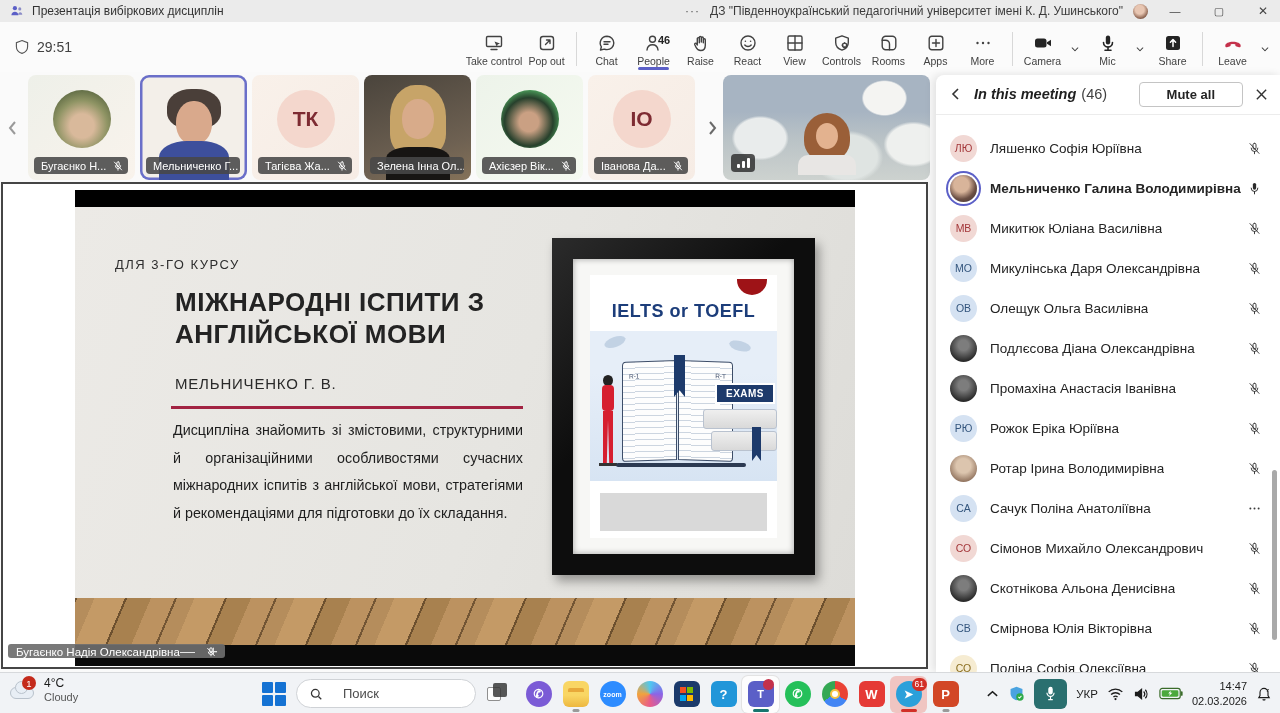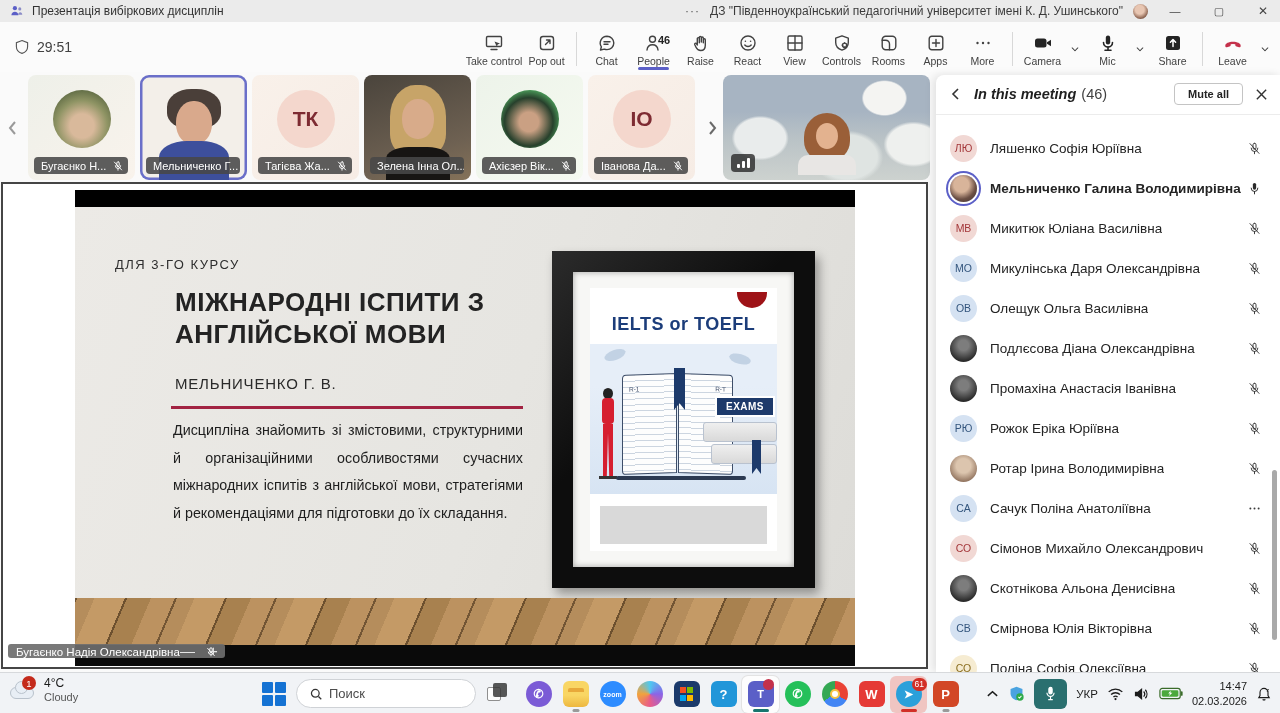--- a/index.html
+++ b/index.html
@@ -61,21 +61,21 @@
       repeating-linear-gradient(113deg,rgba(60,40,20,.55) 0 2px,rgba(60,40,20,0) 2px 46px),
       repeating-linear-gradient(113deg,#b58d5c 0 18px,#c49a66 18px 46px,#a8814f 46px 70px,#bc9260 70px 92px);}
   #bar-bottom{position:absolute;left:73px;top:462px;width:780px;height:21px;background:#0a0a0a;}
   #slide-kicker{position:absolute;left:40px;top:50px;font-size:13px;letter-spacing:1.5px;color:#2e2e2e;}
   #slide-title{position:absolute;left:100px;top:80px;width:340px;font-size:26px;font-weight:600;line-height:1.22;color:#232323;letter-spacing:.5px;}
   #slide-author{position:absolute;left:100px;top:168px;font-size:15px;letter-spacing:.8px;color:#2a2a2a;}
   #slide-rule{position:absolute;left:96px;top:199px;width:352px;height:2.5px;background:#a22342;}
   #slide-body{position:absolute;left:98px;top:210px;width:350px;font-size:14.3px;line-height:1.93;color:#1e1e1e;text-align:justify;}
 
   
-  #poster{position:absolute;left:477px;top:44px;width:263px;height:337px;background:linear-gradient(135deg,#2b2b2b,#0d0d0d 40%);box-shadow:4px 6px 10px rgba(0,0,0,.35);}
+  #poster{position:absolute;left:477px;top:31px;width:263px;height:337px;background:linear-gradient(135deg,#2b2b2b,#0d0d0d 40%);box-shadow:4px 6px 10px rgba(0,0,0,.35);}
   #poster .mat{position:absolute;left:21px;top:21px;right:21px;bottom:21px;background:#f7f7f5;box-shadow:inset 0 0 6px rgba(0,0,0,.35);}
   #poster .art{position:absolute;left:17px;top:16px;right:17px;bottom:16px;background:#fff;overflow:hidden;}
   .p-title{position:absolute;left:0;right:0;top:26px;text-align:center;font-size:18px;font-weight:bold;color:#1c3d7a;letter-spacing:.5px;}
   .p-red{position:absolute;right:10px;top:4px;width:30px;height:16px;border-radius:0 0 16px 16px;background:#9e1317;}
   .p-illo{position:absolute;left:0;right:0;top:56px;height:150px;background:linear-gradient(#e6eef8 0 28%,#d7e4f3);}
   .leaf{position:absolute;width:22px;height:10px;border-radius:50%;background:#b9cade;opacity:.8;}
   .book{position:absolute;left:32px;top:24px;width:116px;height:108px;}
   .page{position:absolute;top:6px;width:55px;height:100px;background:#fdfdfd;border:1.5px solid #3d4d68;
         background-image:repeating-linear-gradient(#fdfdfd 0 5px,#ccd5e0 5px 6px);}
   .page.l{left:0;border-radius:4px 0 0 4px;transform:skewY(-2deg);}
@@ -95,21 +95,21 @@
 
   
   #presenter-pill{position:absolute;left:6px;top:461px;height:14px;background:rgba(110,110,110,.92);border-radius:3px;display:flex;align-items:flex-end;gap:25px;padding:0 8px;color:#fff;font-size:11.5px;white-space:nowrap;}
   #share-zoomctl{position:absolute;left:178px;top:459px;display:flex;gap:14px;color:#e4e4e4;font-size:15px;}
 
   
   #panel{left:936px;top:75px;width:344px;height:597px;background:#fff;border-radius:8px 0 0 0;box-shadow:-3px 0 8px rgba(0,0,0,.10);}
   #panel-head{position:absolute;left:0;top:0;right:0;height:38px;display:flex;align-items:center;padding:0 12px 0 14px;}
   #panel-title{font-size:14.5px;font-weight:bold;color:#1f1f1f;margin-left:12px;font-style:italic;}
   #panel-count{font-size:14.5px;color:#404040;margin-left:5px;}
-  #muteall{margin-left:auto;border:1px solid #c4c4c4;border-radius:4px;background:#fff;font-size:11px;font-weight:600;color:#242424;padding:4px 13px;}
+  #muteall{margin-left:auto;border:1px solid #c4c4c4;border-radius:4px;background:#fff;font-size:13px;font-weight:600;color:#242424;padding:4px 27px;}
   #panel-close{margin-left:12px;color:#333;}
   #panel-div{position:absolute;left:0;right:0;top:39px;height:1px;background:#ececec;}
   #plist{position:absolute;left:0;top:50px;right:0;bottom:0;overflow:hidden;}
   .prow{position:absolute;left:0;right:0;height:40px;display:flex;align-items:center;padding:0 18px 0 14px;}
   .pav{width:27px;height:27px;border-radius:50%;flex:0 0 auto;display:flex;align-items:center;justify-content:center;font-size:10.5px;font-weight:normal;}
   .pav.pink{background:#f1d8d4;color:#a4373a;}
   .pav.blue{background:#d5e2f2;color:#33557d;}
   .pav.yellow{background:#f6ecd2;color:#8a6d1f;}
   .pav.photo-speaker{background:radial-gradient(circle at 42% 36%,#d8b49a 0 32%,#6b4f44 62%,#3c2f2a);box-shadow:0 0 0 2px #fff,0 0 0 4px #5b5fc7;}
   .pav.photo-dark{background:radial-gradient(circle at 50% 38%,#7d7d7d 0 24%,#2c2c2c 72%);}
@@ -124,21 +124,21 @@
   #weather{position:absolute;left:8px;top:3px;display:flex;align-items:center;gap:6px;}
   #wcloud{position:relative;width:30px;height:22px;}
   #wcloud .c1{position:absolute;left:2px;top:8px;width:24px;height:12px;border-radius:8px;background:#e8eef5;border:1px solid #b9c2cc;}
   #wcloud .c2{position:absolute;left:7px;top:2px;width:13px;height:13px;border-radius:50%;background:#e8eef5;border:1px solid #b9c2cc;}
   #wbadge{position:absolute;left:14px;top:-3px;min-width:14px;height:14px;border-radius:8px;background:#c42b1c;color:#fff;font-size:9.5px;display:flex;align-items:center;justify-content:center;padding:0 3px;}
   #wtext{display:flex;flex-direction:column;line-height:1.25;}
   #wtemp{font-size:12px;color:#1b1b1b;}
   #wcond{font-size:11px;color:#555;}
   #startbtn{position:absolute;left:262px;top:9px;width:24px;height:24px;display:grid;grid-template-columns:11px 11px;grid-template-rows:11px 11px;gap:1.5px;}
   #startbtn i{background:#1572d3;border-radius:1px;}
-  #searchbox{position:absolute;left:296px;top:6px;width:180px;height:29px;border-radius:15px;background:#fff;border:1px solid #cfd2d6;display:flex;align-items:center;gap:6px;padding:0 12px;color:#4c4c4c;font-size:13px;}
+  #searchbox{position:absolute;left:296px;top:6px;width:180px;height:29px;border-radius:15px;background:#fff;border:1px solid #cfd2d6;display:flex;align-items:center;gap:20px;padding:0 12px;color:#4c4c4c;font-size:13px;}
   #taskview{position:absolute;left:487px;top:10px;width:22px;height:22px;}
   #taskview .sq1{position:absolute;left:0;top:4px;width:14px;height:14px;background:#fdfdfd;border:1px solid #8f8f8f;border-radius:2px;}
   #taskview .sq2{position:absolute;left:6px;top:0;width:14px;height:14px;background:#3a3a3a;border-radius:2px;opacity:.85;}
   #apps{position:absolute;left:520px;top:0;height:41px;display:flex;align-items:center;}
   .app{position:relative;width:37px;height:37px;margin-top:1px;display:flex;align-items:center;justify-content:center;border-radius:6px;}
   .app .ic{width:26px;height:26px;border-radius:6px;display:flex;align-items:center;justify-content:center;color:#fff;font-weight:bold;font-size:13px;}
   .app .runner{position:absolute;bottom:1px;left:50%;transform:translateX(-50%);width:7px;height:3px;border-radius:2px;background:#9a9a9a;}
   .app.active-teams{background:#fdfdfd;box-shadow:0 0 0 1px #e3e3e3;}
   .app.active-teams .runner{width:16px;background:#17756e;}
   .app.active-tg{background:#f0c5c2;}

